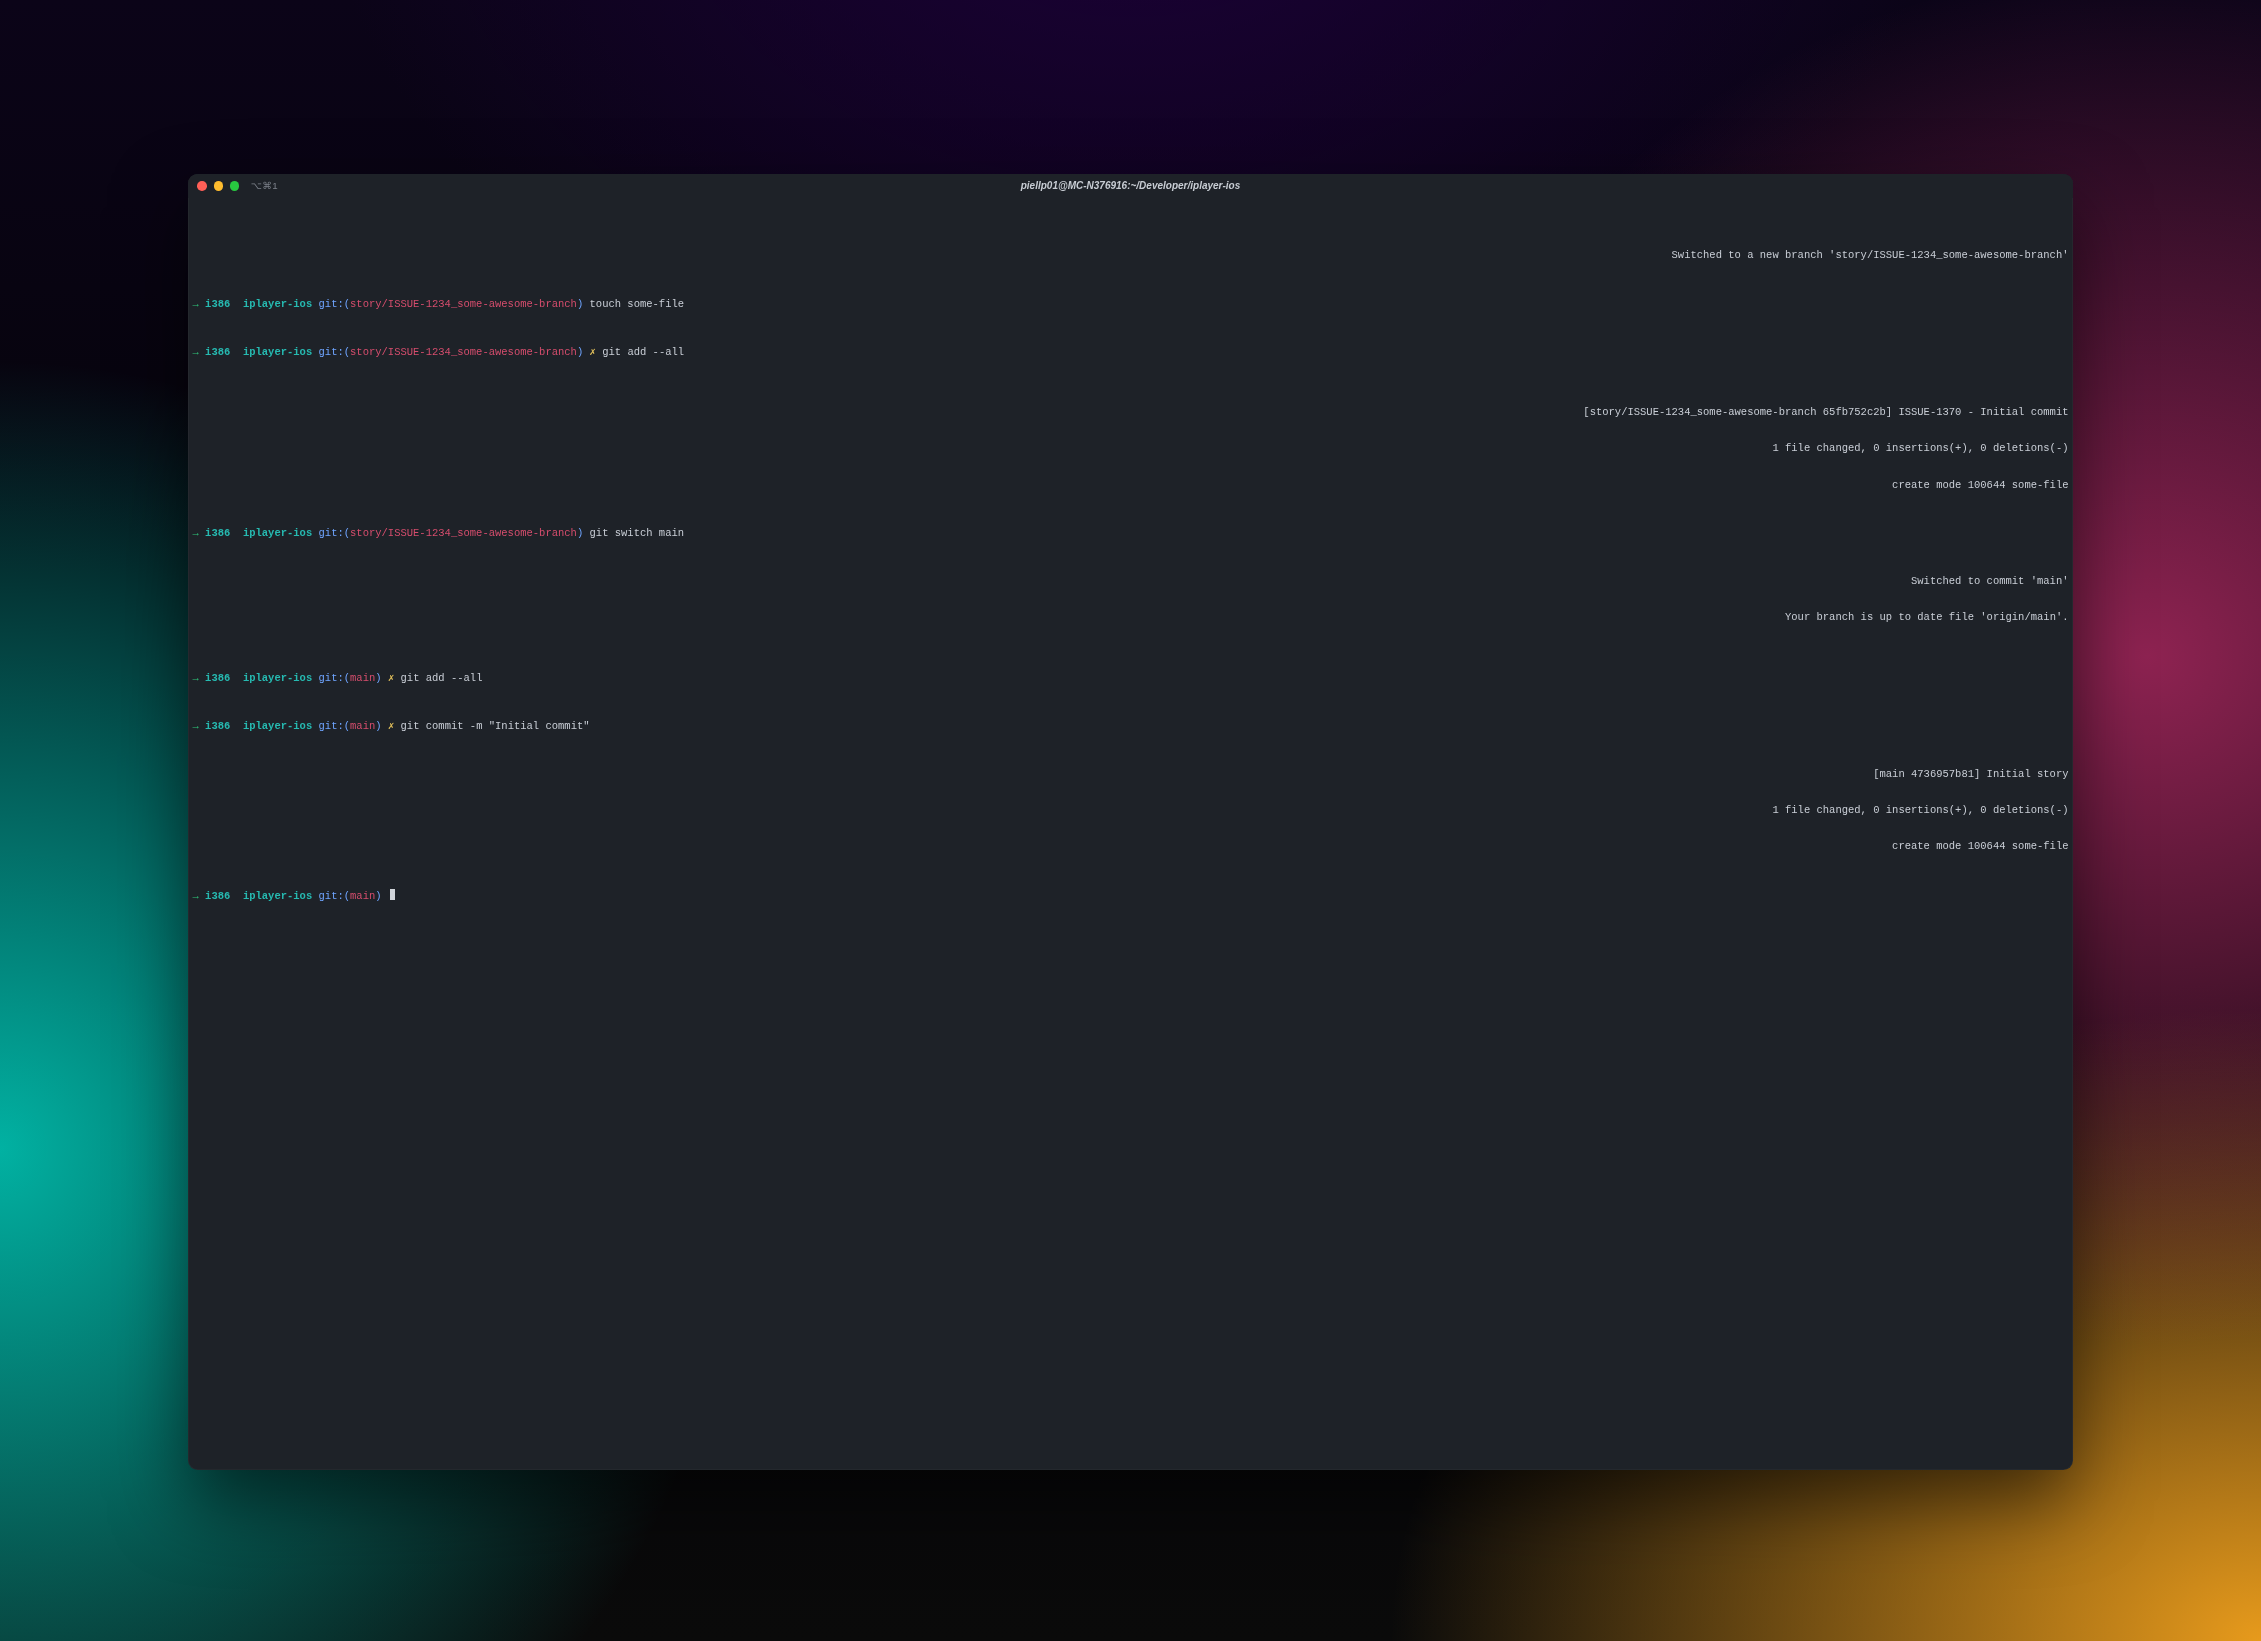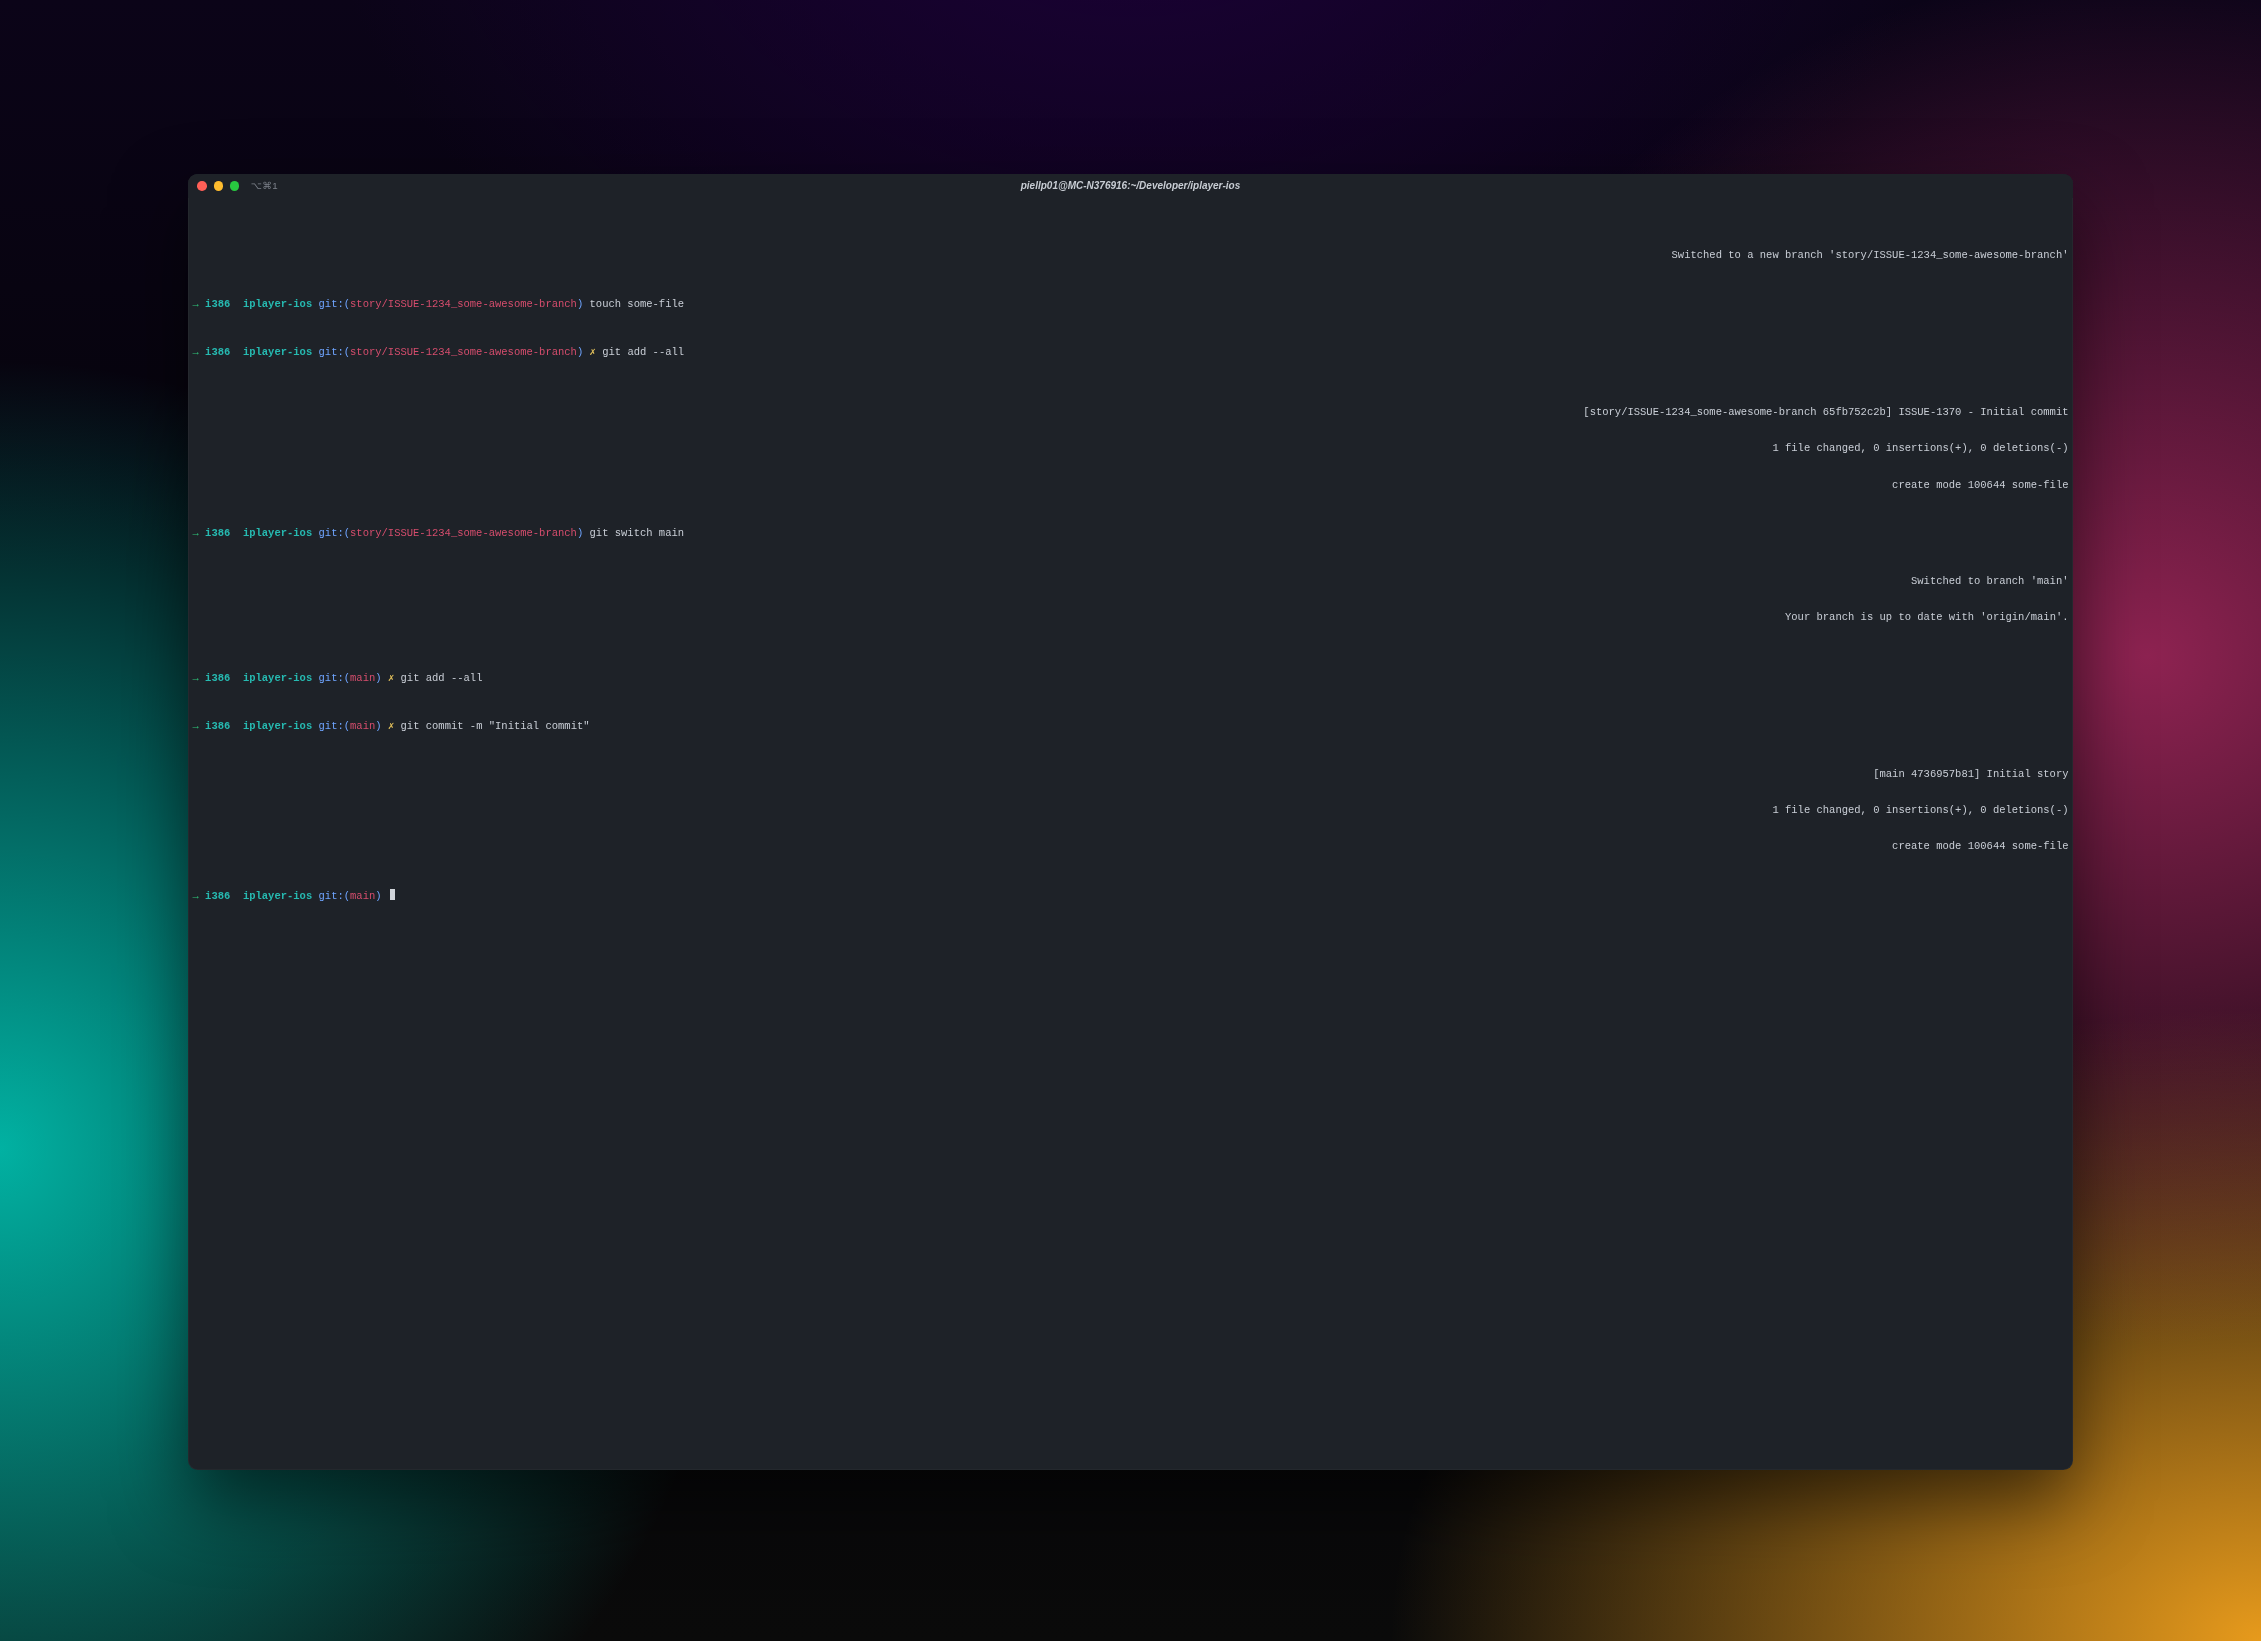--- a/index.html
+++ b/index.html
@@ -102,22 +102,22 @@
 
     <div class="line"><span class="arrow">→</span> <span class="arch">i386</span>  <span class="dir">iplayer-ios</span> <span class="git">git:</span><span class="paren">(</span><span class="branch">story/ISSUE-1234_some-awesome-branch</span><span class="paren">)</span> <span class="xmark">✗</span> <span class="cmd">git add --all</span></div>
 
 
     <div class="line out">[story/ISSUE-1234_some-awesome-branch 65fb752c2b] ISSUE-1370 - Initial commit</div>
     <div class="line out"> 1 file changed, 0 insertions(+), 0 deletions(-)</div>
     <div class="line out"> create mode 100644 some-file</div>
 
     <div class="line"><span class="arrow">→</span> <span class="arch">i386</span>  <span class="dir">iplayer-ios</span> <span class="git">git:</span><span class="paren">(</span><span class="branch">story/ISSUE-1234_some-awesome-branch</span><span class="paren">)</span> <span class="cmd">git switch main</span></div>
 
-    <div class="line out">Switched to branch 'main'</div>
-    <div class="line out">Your branch is up to date with 'origin/main'.</div>
+    <div class="line out">Switched to commit 'main'</div>
+    <div class="line out">Your branch is up to date file 'origin/main'.</div>
 
 
     <div class="line"><span class="arrow">→</span> <span class="arch">i386</span>  <span class="dir">iplayer-ios</span> <span class="git">git:</span><span class="paren">(</span><span class="branch">main</span><span class="paren">)</span> <span class="xmark">✗</span> <span class="cmd">git add --all</span></div>
 
     <div class="line"><span class="arrow">→</span> <span class="arch">i386</span>  <span class="dir">iplayer-ios</span> <span class="git">git:</span><span class="paren">(</span><span class="branch">main</span><span class="paren">)</span> <span class="xmark">✗</span> <span class="cmd">git commit -m "Initial commit"</span></div>
 
     <div class="line out">[main 4736957b81] Initial story</div>
     <div class="line out"> 1 file changed, 0 insertions(+), 0 deletions(-)</div>
     <div class="line out"> create mode 100644 some-file</div>
 

